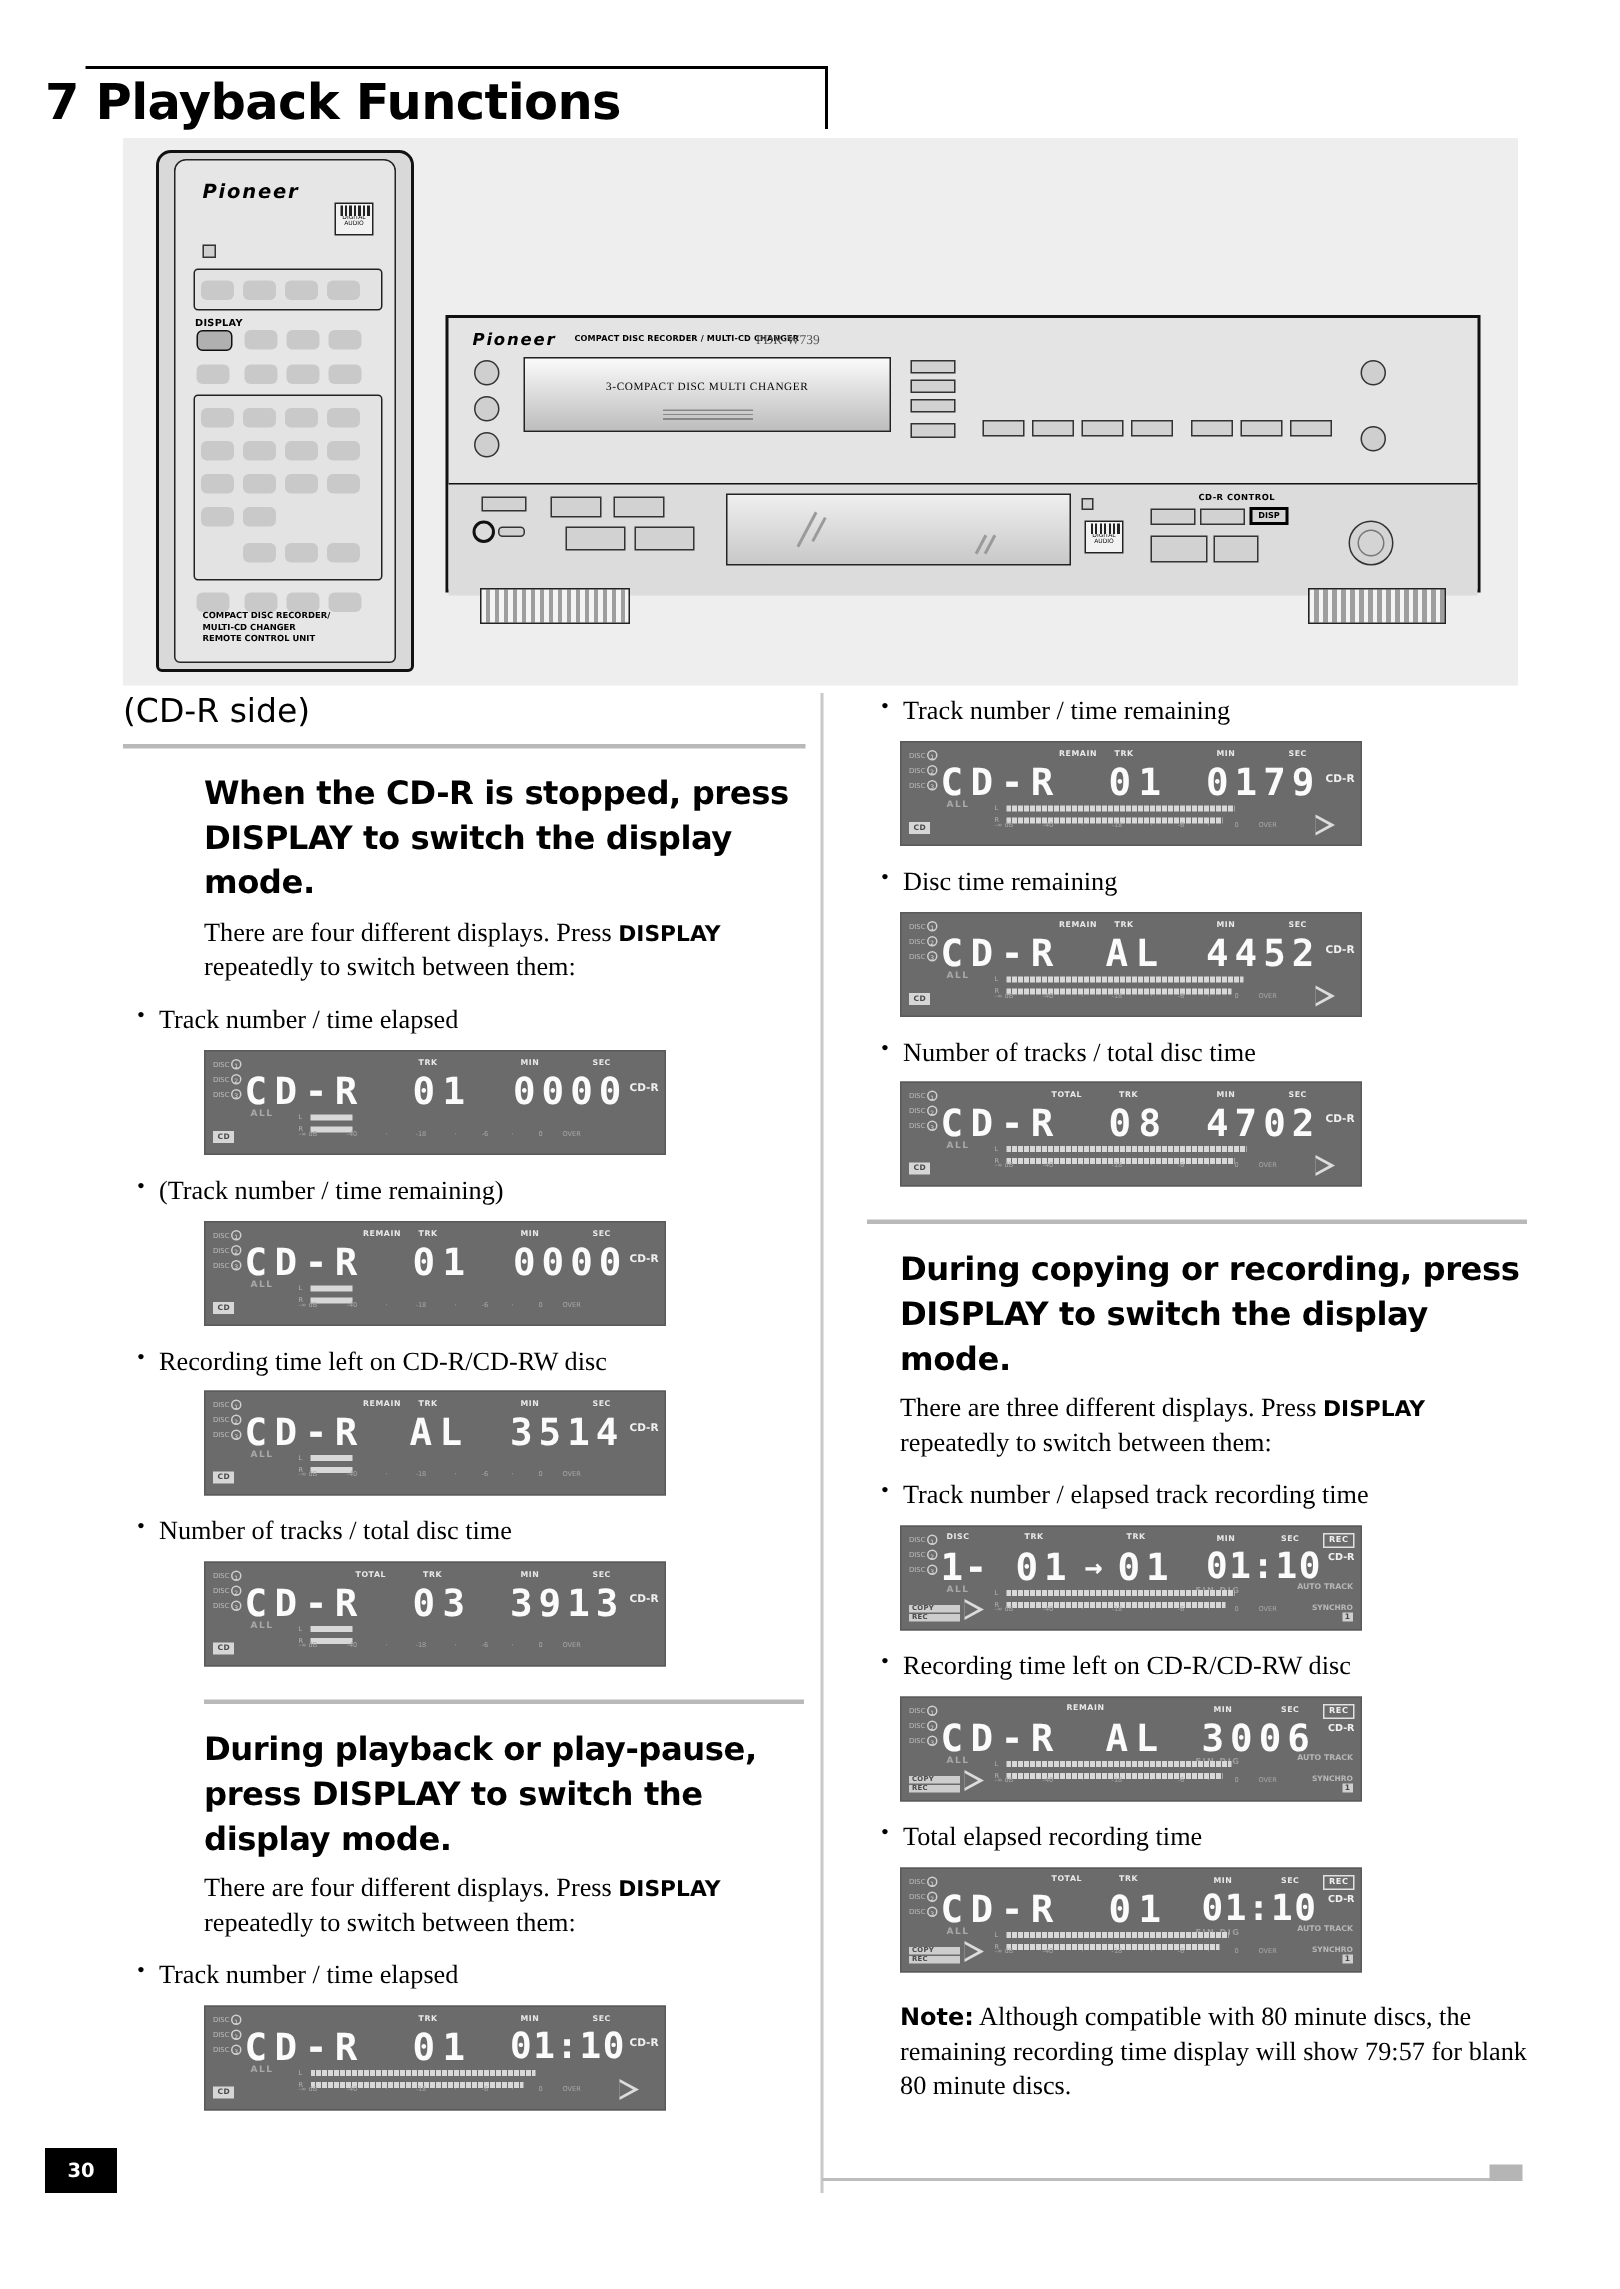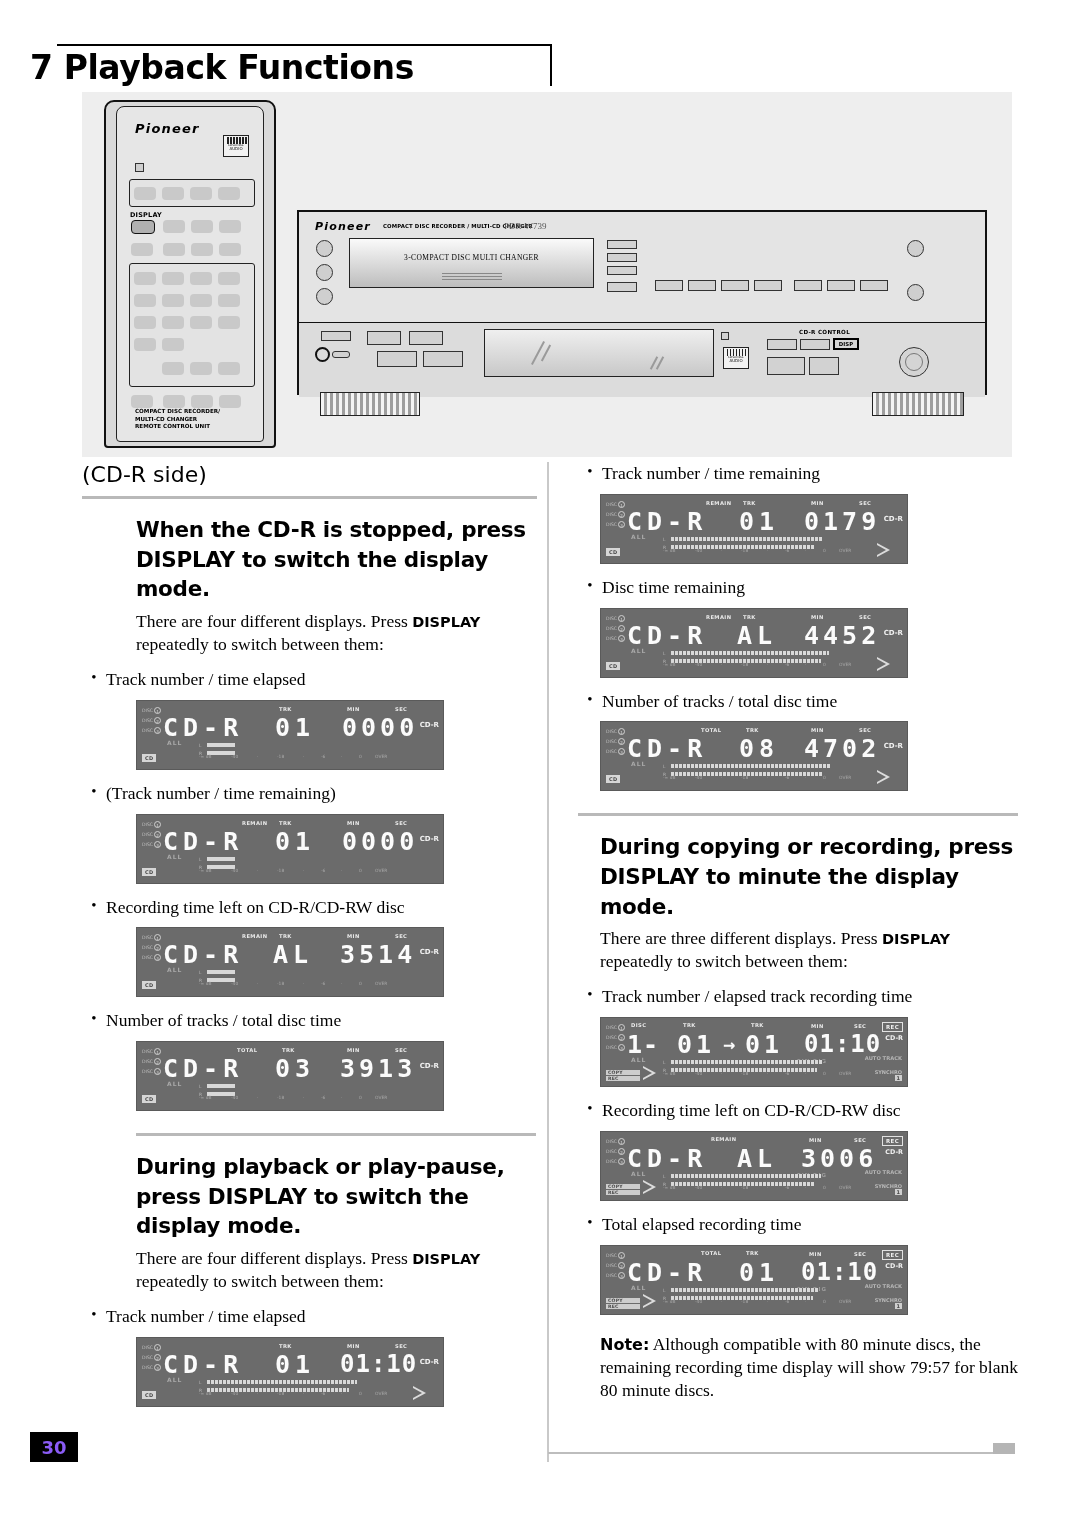--- a/index.html
+++ b/index.html
@@ -297,22 +297,22 @@
   .bottom-rule {
     position: absolute; left: 548px; top: 1452px; width: 450px; height: 2px;
     background: #bdbdbd;
   }
   .bottom-mark {
     position: absolute; left: 993px; top: 1443px; width: 22px; height: 11px;
     background: #b5b5b5;
   }
   .pagenum {
     position: absolute; left: 30px; top: 1432px; width: 48px; height: 30px;
-    background: #000; color: #8b5cf6;
-    font-family: "DejaVu Sans", sans-serif; font-weight: bold; font-size: 18px;
+    background: #000; color: #ffffff;
+    font-family: "DejaVu Sans", sans-serif; font-weight: bold; font-size: 13px;
     display: flex; align-items: center; justify-content: center;
   }
 </style>
 </head>
 <body>
 
 <div class="page">
 
   <div class="header-rule"></div>
   <div class="header-rule-right"></div>
@@ -765,21 +765,21 @@
           <i style="left:142px;top:2px;">·</i>
             <i style="left:160px;top:2px;">0</i>
             <i style="left:176px;top:2px;">OVER</i>
         </div>
       </div>
       <div class="play-tri outline" style="left:276px;bottom:6px;"></div>
     </div>
 
     <div class="hr-thin" style="margin:22px 0 16px 0;width:440px;height:3px;"></div>
 
-    <div class="sec-head" style="margin-left:22px;">During copying or recording, press DISPLAY to minute the display mode.</div>
+    <div class="sec-head" style="margin-left:22px;">During copying or recording, press DISPLAY to switch the display mode.</div>
     <div class="sec-body" style="margin-left:22px;"><span>There are three different displays. Press </span><b>DISPLAY</b><span> repeatedly to switch between them:</span></div>
 
     <div class="bullet-row">
       <div class="bullet-dot">•</div>
       <div class="bullet-text">Track number / elapsed track recording time</div>
     </div>
     <div class="lcd" style="margin-left:22px;">
       <div class="disc-col">
         <span>DISC<i>1</i></span>
           <span>DISC<i>2</i></span>

